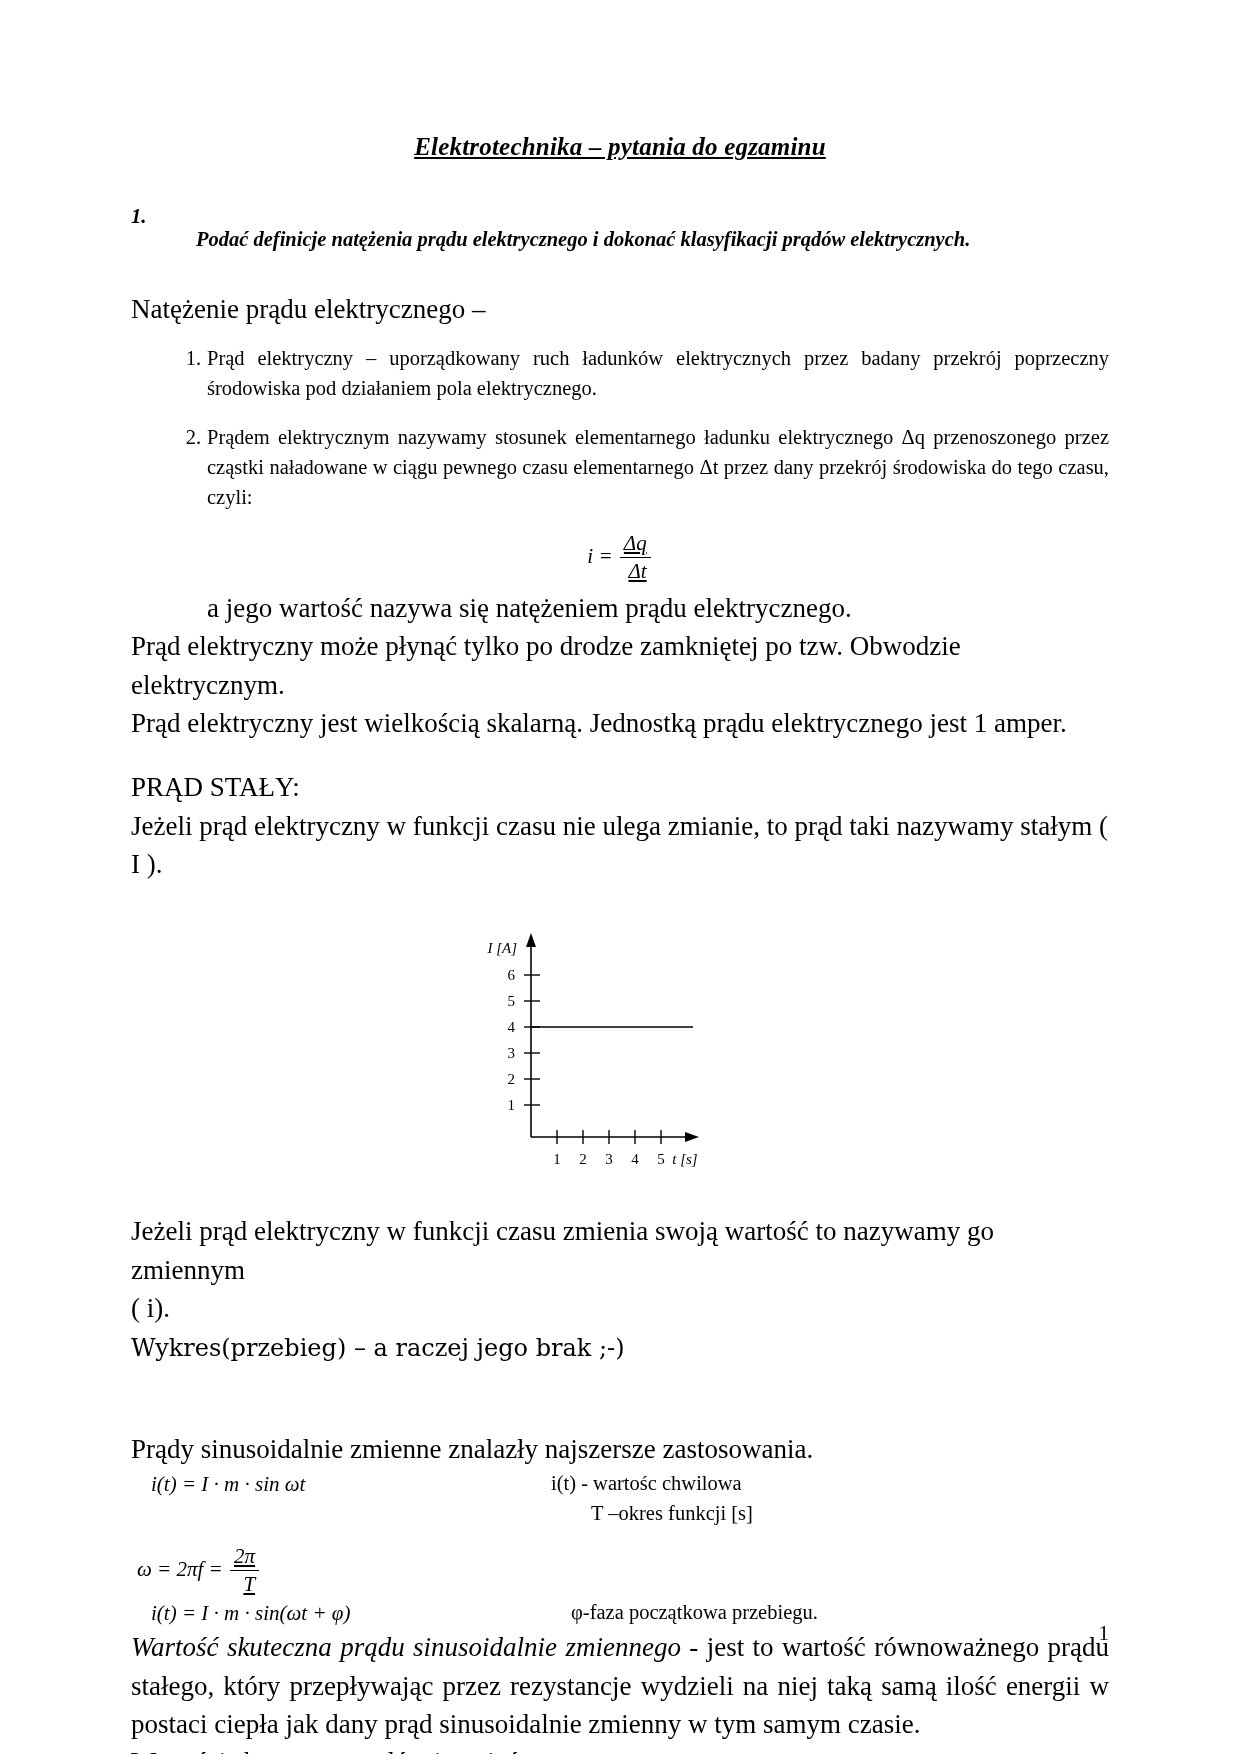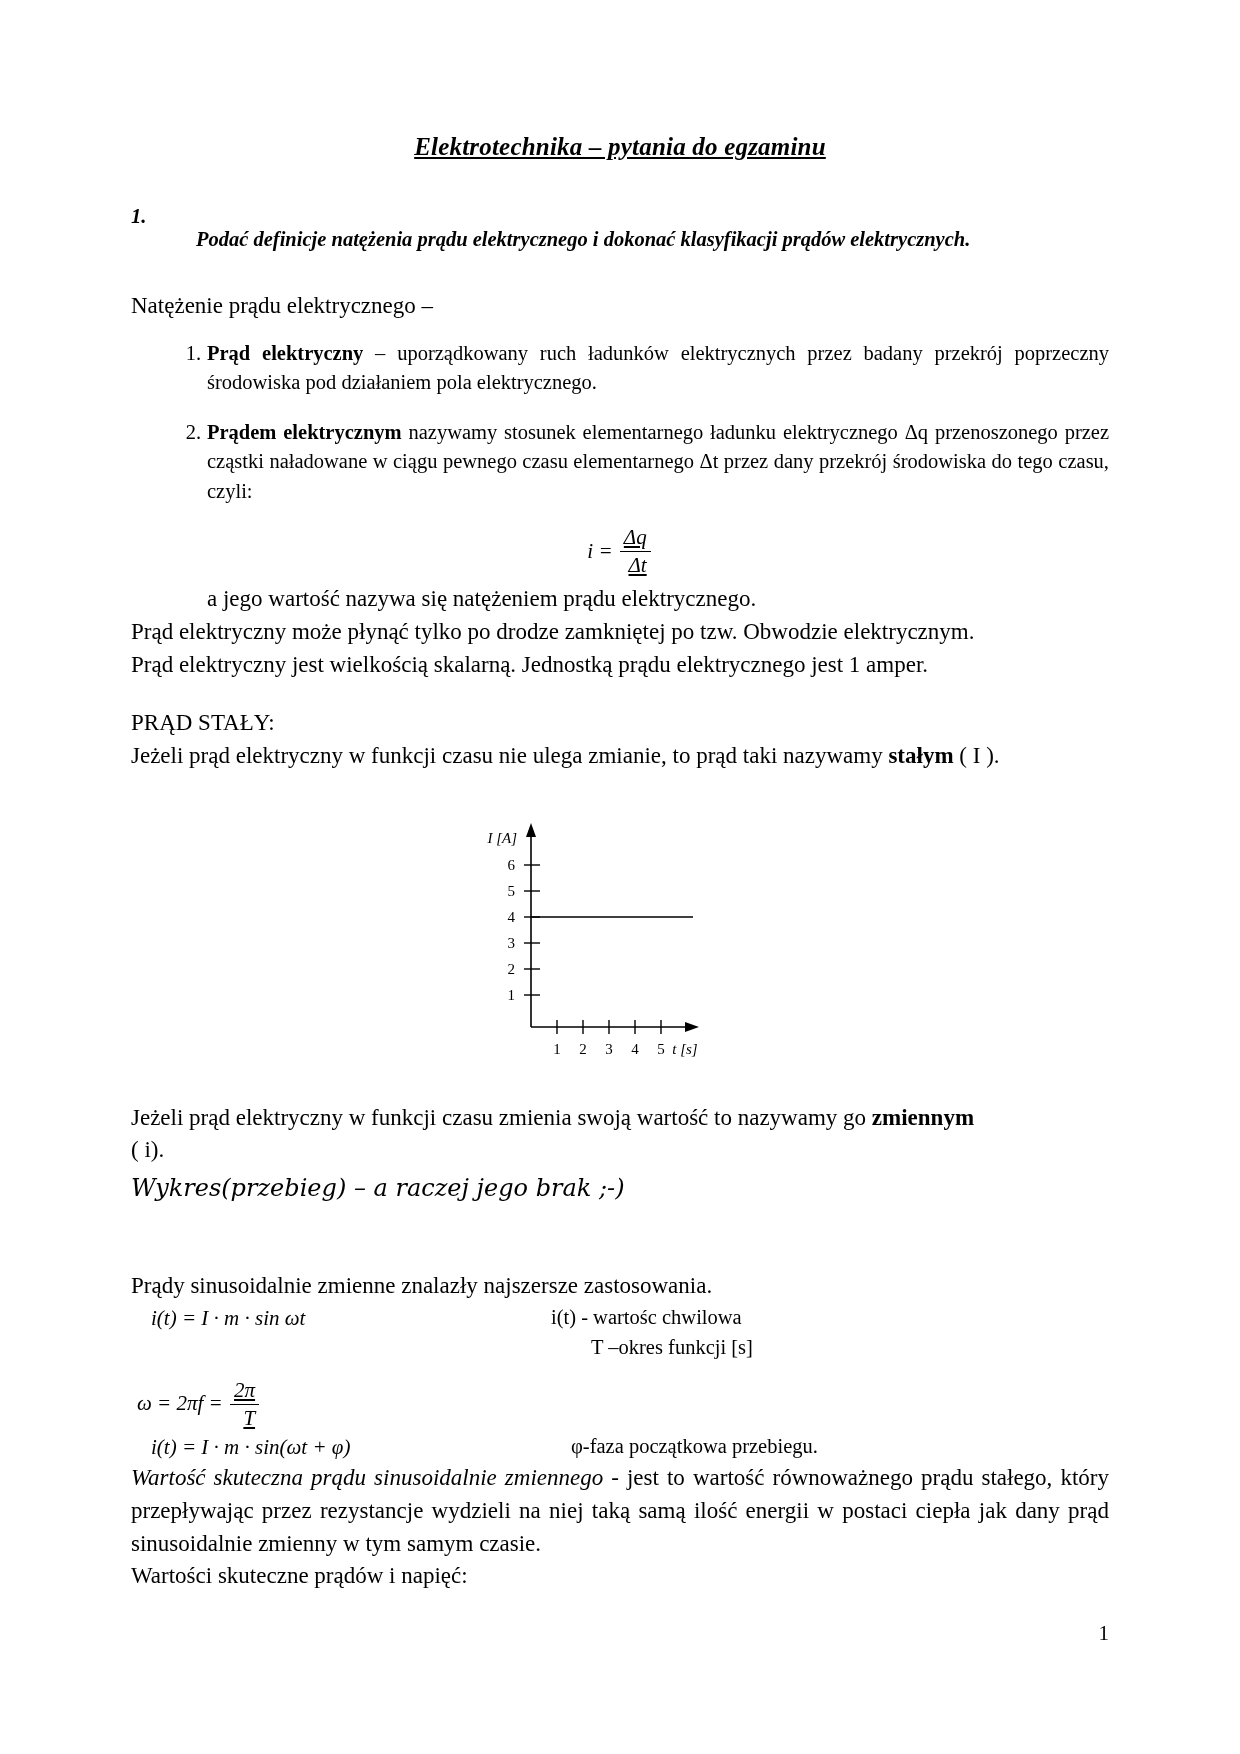--- a/index.html
+++ b/index.html
@@ -47,21 +47,21 @@
     width: 65px;
     flex: 0 0 65px;
   }
   .question .q-text {
     flex: 1;
     margin-top: 23px;
   }
   
   p.para {
     margin: 0;
-    font-size: 23px;
+    font-size: 27px;
     line-height: 1.42;
   }
   p.para.just {
     text-align: justify;
   }
   .spacer-sm { height: 16px; }
   .spacer-md { height: 26px; }
   .spacer-lg { height: 40px; }
   
   ol.sublist {
@@ -77,21 +77,21 @@
     margin-bottom: 20px;
   }
   ol.sublist > li .li-marker {
     position: absolute;
     left: -36px;
     top: 0;
     width: 30px;
     text-align: right;
     font-weight: normal;
   }
-  .b { font-weight: bold; }
+  .b { font-weight: normal; }
   .i { font-style: italic; }
   
   .math {
     font-family: "Liberation Serif", serif;
     font-style: italic;
     font-size: 21px;
     white-space: nowrap;
   }
   .frac {
     display: inline-block;
@@ -128,21 +128,20 @@
     position: absolute;
     left: 330px;
     top: 0;
     width: 270px;
     height: 245px;
   }
   .chart svg { display: block; }
   
   .scrawl {
     font-family: "DejaVu Serif", serif;
-    font-style: italic;
     font-size: 24px;
     line-height: 1.3;
     margin: 6px 0 0 0;
   }
   
   .row {
     display: flex;
     font-size: 20.5px;
     line-height: 1.44;
   }

